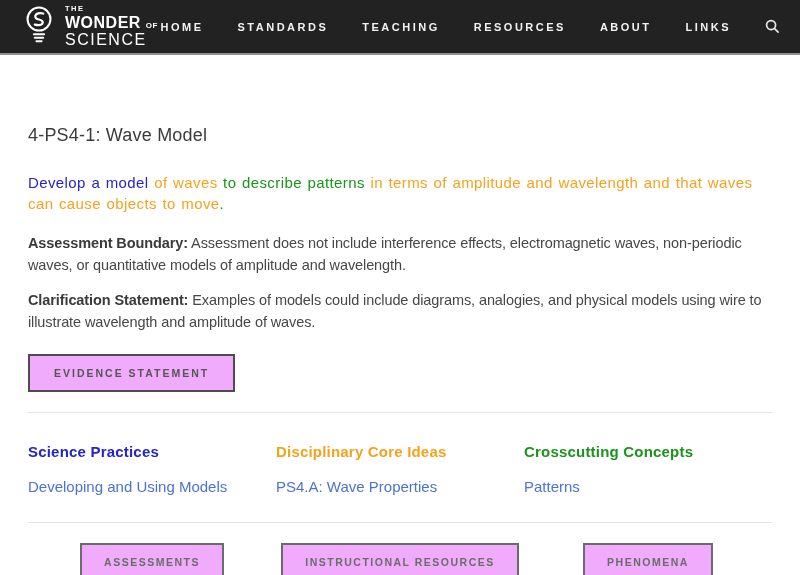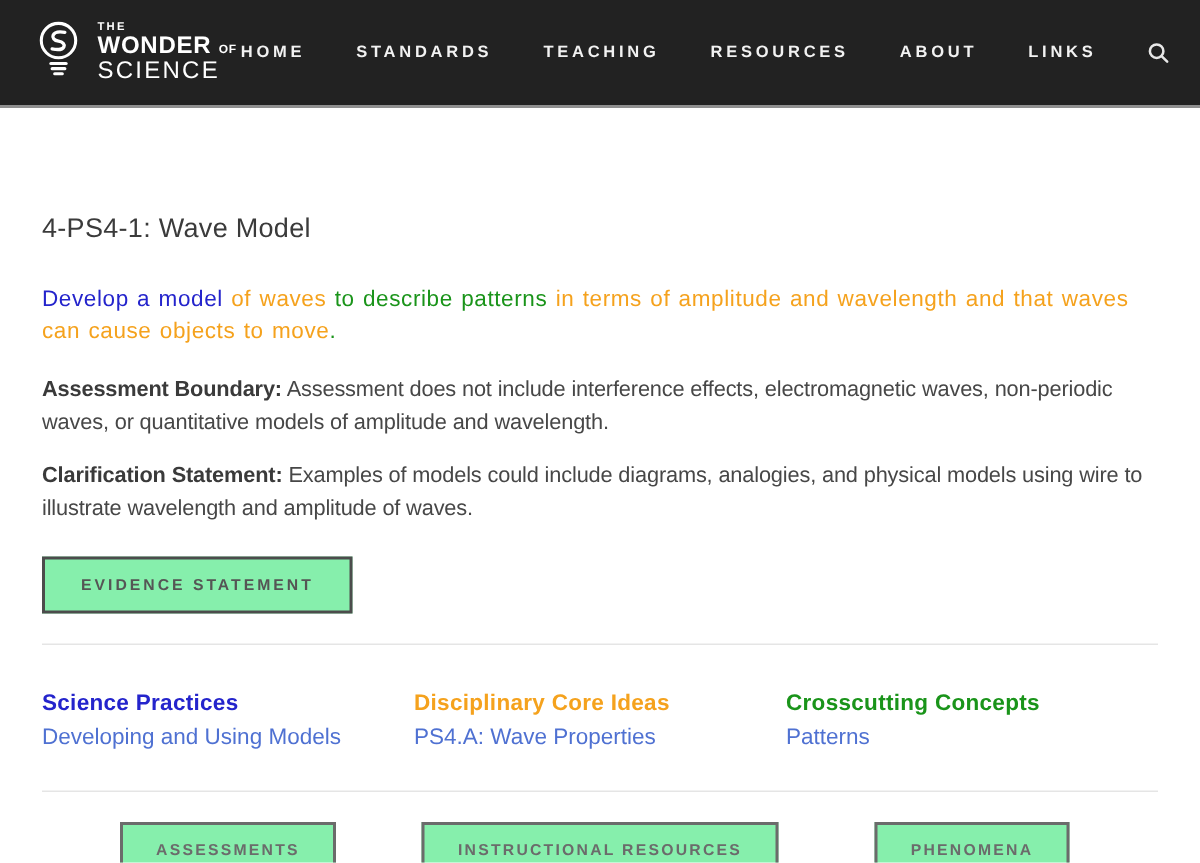--- a/index.html
+++ b/index.html
@@ -5,21 +5,21 @@
   * { box-sizing: border-box; margin: 0; padding: 0; }
   html, body { width: 800px; height: 575px; overflow: hidden; }
   body {
     font-family: "Liberation Sans", sans-serif;
     background: #ffffff;
     color: #474747;
   }
 
   
   .header {
-    height: 72px;
+    height: 55px;
     background: #222222;
     border-bottom: 2px solid #8f8f8f;
     display: flex;
     align-items: center;
     padding: 0 20px 0 22px;
   }
   .logo {
     display: flex;
     align-items: center;
     gap: 9px;
@@ -77,21 +77,21 @@
     line-height: 1.55;
     color: #474747;
     letter-spacing: -0.1px;
     max-width: 744px;
   }
   .body-para + .body-para { margin-top: 12px; }
   .para-label { font-weight: bold; color: #3a3a3a; }
 
   .outline-btn {
     display: inline-block;
-    background: #86efac;
+    background: #f0abfc;
     border: 2px solid #555555;
     color: #555555;
     font-family: "Liberation Sans", sans-serif;
     font-size: 10.5px;
     font-weight: bold;
     letter-spacing: 2px;
     padding: 11px 24px;
     cursor: pointer;
     text-align: center;
     white-space: nowrap;
@@ -109,21 +109,21 @@
     margin-top: 30px;
     display: grid;
     grid-template-columns: 1fr 1fr 1fr;
   }
   .col-heading { font-size: 15px; font-weight: bold; letter-spacing: 0.2px; }
   .col-heading.c-blue   { color: #2424cc; }
   .col-heading.c-orange { color: #f5a21d; }
   .col-heading.c-green  { color: #1a941a; }
   .col-link {
     display: inline-block;
-    margin-top: 6px;
+    margin-top: 18px;
     font-size: 15px;
     color: #4f71d2;
     text-decoration: none;
   }
 
   .bottom-buttons {
     margin-top: 20px;
     display: grid;
     grid-template-columns: 1fr 1fr 1fr;
   }

